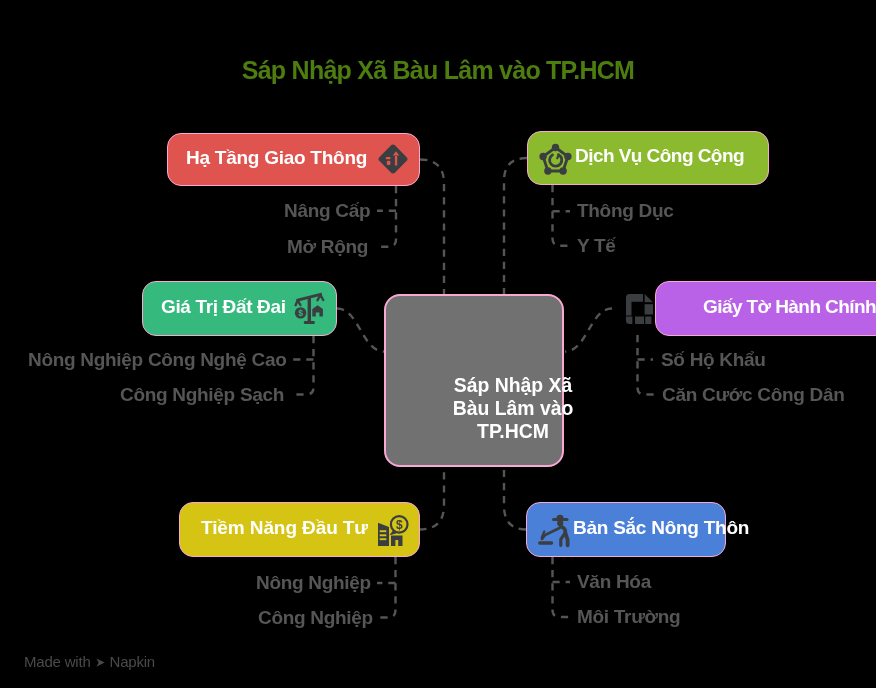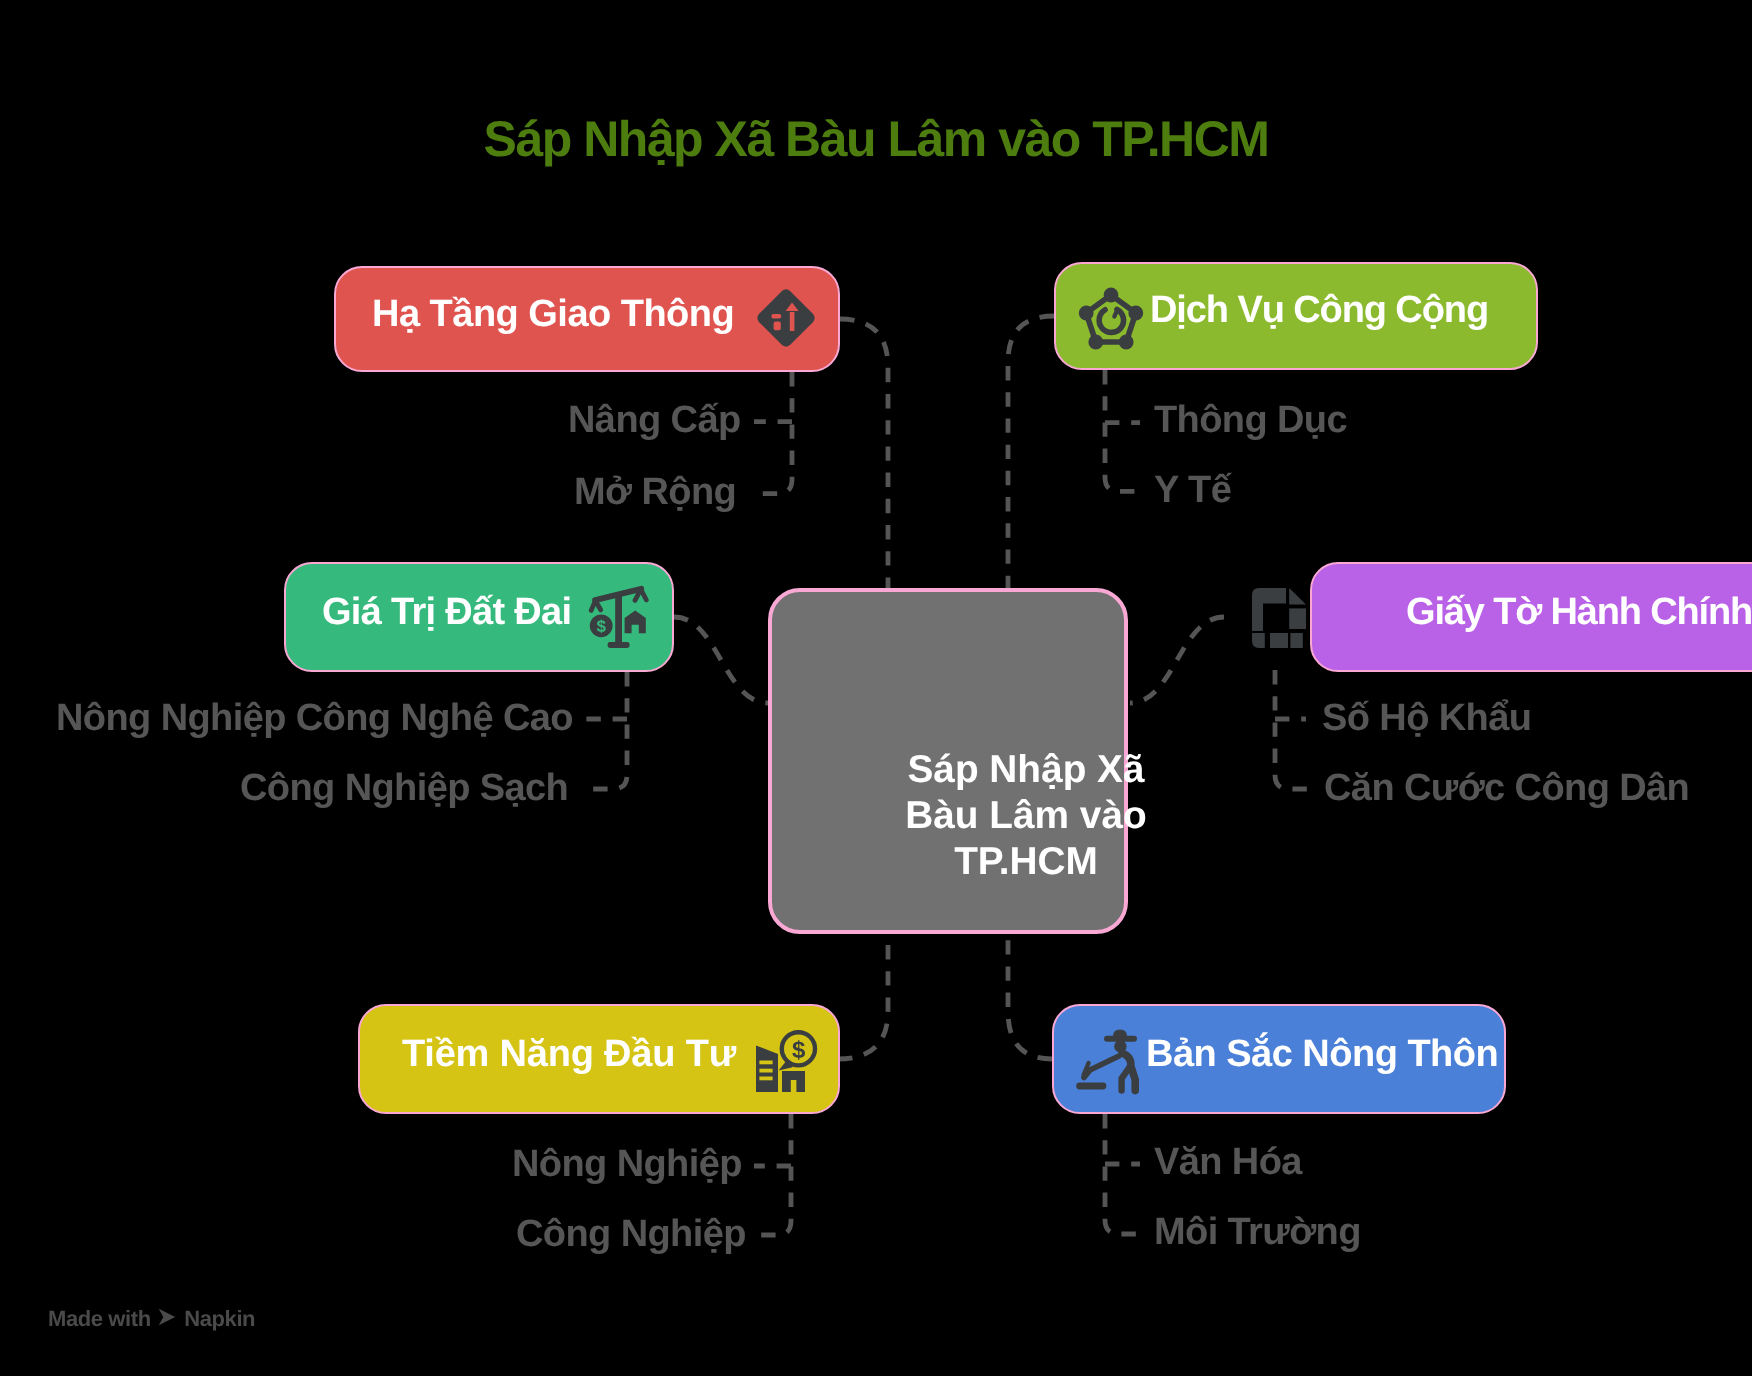--- a/index.html
+++ b/index.html
@@ -60,21 +60,21 @@
   </div>
 
   <div class="node" style="left:612px;top:281px;width:243px;height:55px;background:#ba62e7;margin-left:43px;">
     <div class="txt" style="left:46.8px;top:0;line-height:49px;font-size:19px;letter-spacing:-0.58px;">Giấy Tờ Hành Chính</div>
   </div>
 
   <div class="node" style="left:179px;top:502px;width:241px;height:55px;background:#d5c414;">
     <div class="txt" style="left:20.7px;top:0;line-height:49px;font-size:19px;letter-spacing:-0.1px;">Tiềm Năng Đầu Tư</div>
   </div>
 
-  <div class="node" style="left:526px;top:502px;width:227px;height:55px;background:#4b80d8;">
+  <div class="node" style="left:526px;top:502px;width:200px;height:55px;background:#4b80d8;">
     <div class="txt" style="left:45.8px;top:0;line-height:49px;font-size:19px;letter-spacing:-0.26px;">Bản Sắc Nông Thôn</div>
   </div>
 
   <div class="lbl" style="right:505.5px;top:200.8px;">Nâng Cấp</div>
   <div class="lbl" style="right:508px;top:236.8px;">Mở Rộng</div>
   <div class="lbl" style="right:590px;top:349.5px;">Nông Nghiệp Công Nghệ Cao</div>
   <div class="lbl" style="right:592px;top:384.5px;">Công Nghiệp Sạch</div>
   <div class="lbl" style="right:505px;top:573px;">Nông Nghiệp</div>
   <div class="lbl" style="right:503.2px;top:607.5px;">Công Nghiệp</div>
 
@@ -146,18 +146,18 @@
       <path d="M 556.5 518 Q 556.5 514.7 560 514.7 Q 563.5 514.7 563.5 518 Z" fill="#3a3e41"></path>
       <circle cx="560.2" cy="523.2" r="3.1" fill="#3a3e41"></circle>
       <path d="M 561 526.5 Q 565.8 528.3 565.4 533 L 567.6 539.8 L 567.6 545.3" stroke="#3a3e41" stroke-width="3.8" fill="none" stroke-linecap="round"></path>
       <path d="M 564.8 533.5 L 560.8 539.3 L 560.8 545.3" stroke="#3a3e41" stroke-width="3.2" fill="none" stroke-linecap="round"></path>
       <path d="M 559.5 528 L 545 535 L 542 538.8" stroke="#3a3e41" stroke-width="2.8" fill="none" stroke-linecap="round"></path>
       <path d="M 539.8 543 L 551.5 543" stroke="#3a3e41" stroke-width="3.4" stroke-linecap="round"></path>
       <path d="M 544.3 531.5 L 541.8 537.5" stroke="#3a3e41" stroke-width="2.2" stroke-linecap="round"></path>
     </g>
   </svg>
 
-  <div style="position:absolute;left:24px;top:653px;color:#4a4a4a;font-size:11px;font-weight:bold;letter-spacing:-0.2px;">Made with
+  <div style="position:absolute;left:24px;top:653px;color:#4a4a4a;font-size:15px;font-weight:normal;letter-spacing:-0.2px;">Made with
     <svg width="11" height="11" viewBox="0 0 24 24" style="vertical-align:-1px;">
         <path d="M3 3 L21 12 L3 21 L8 12 Z" fill="#4a4a4a"></path>
       </svg>
   Napkin</div>
 </div>
 
 </body></html>

